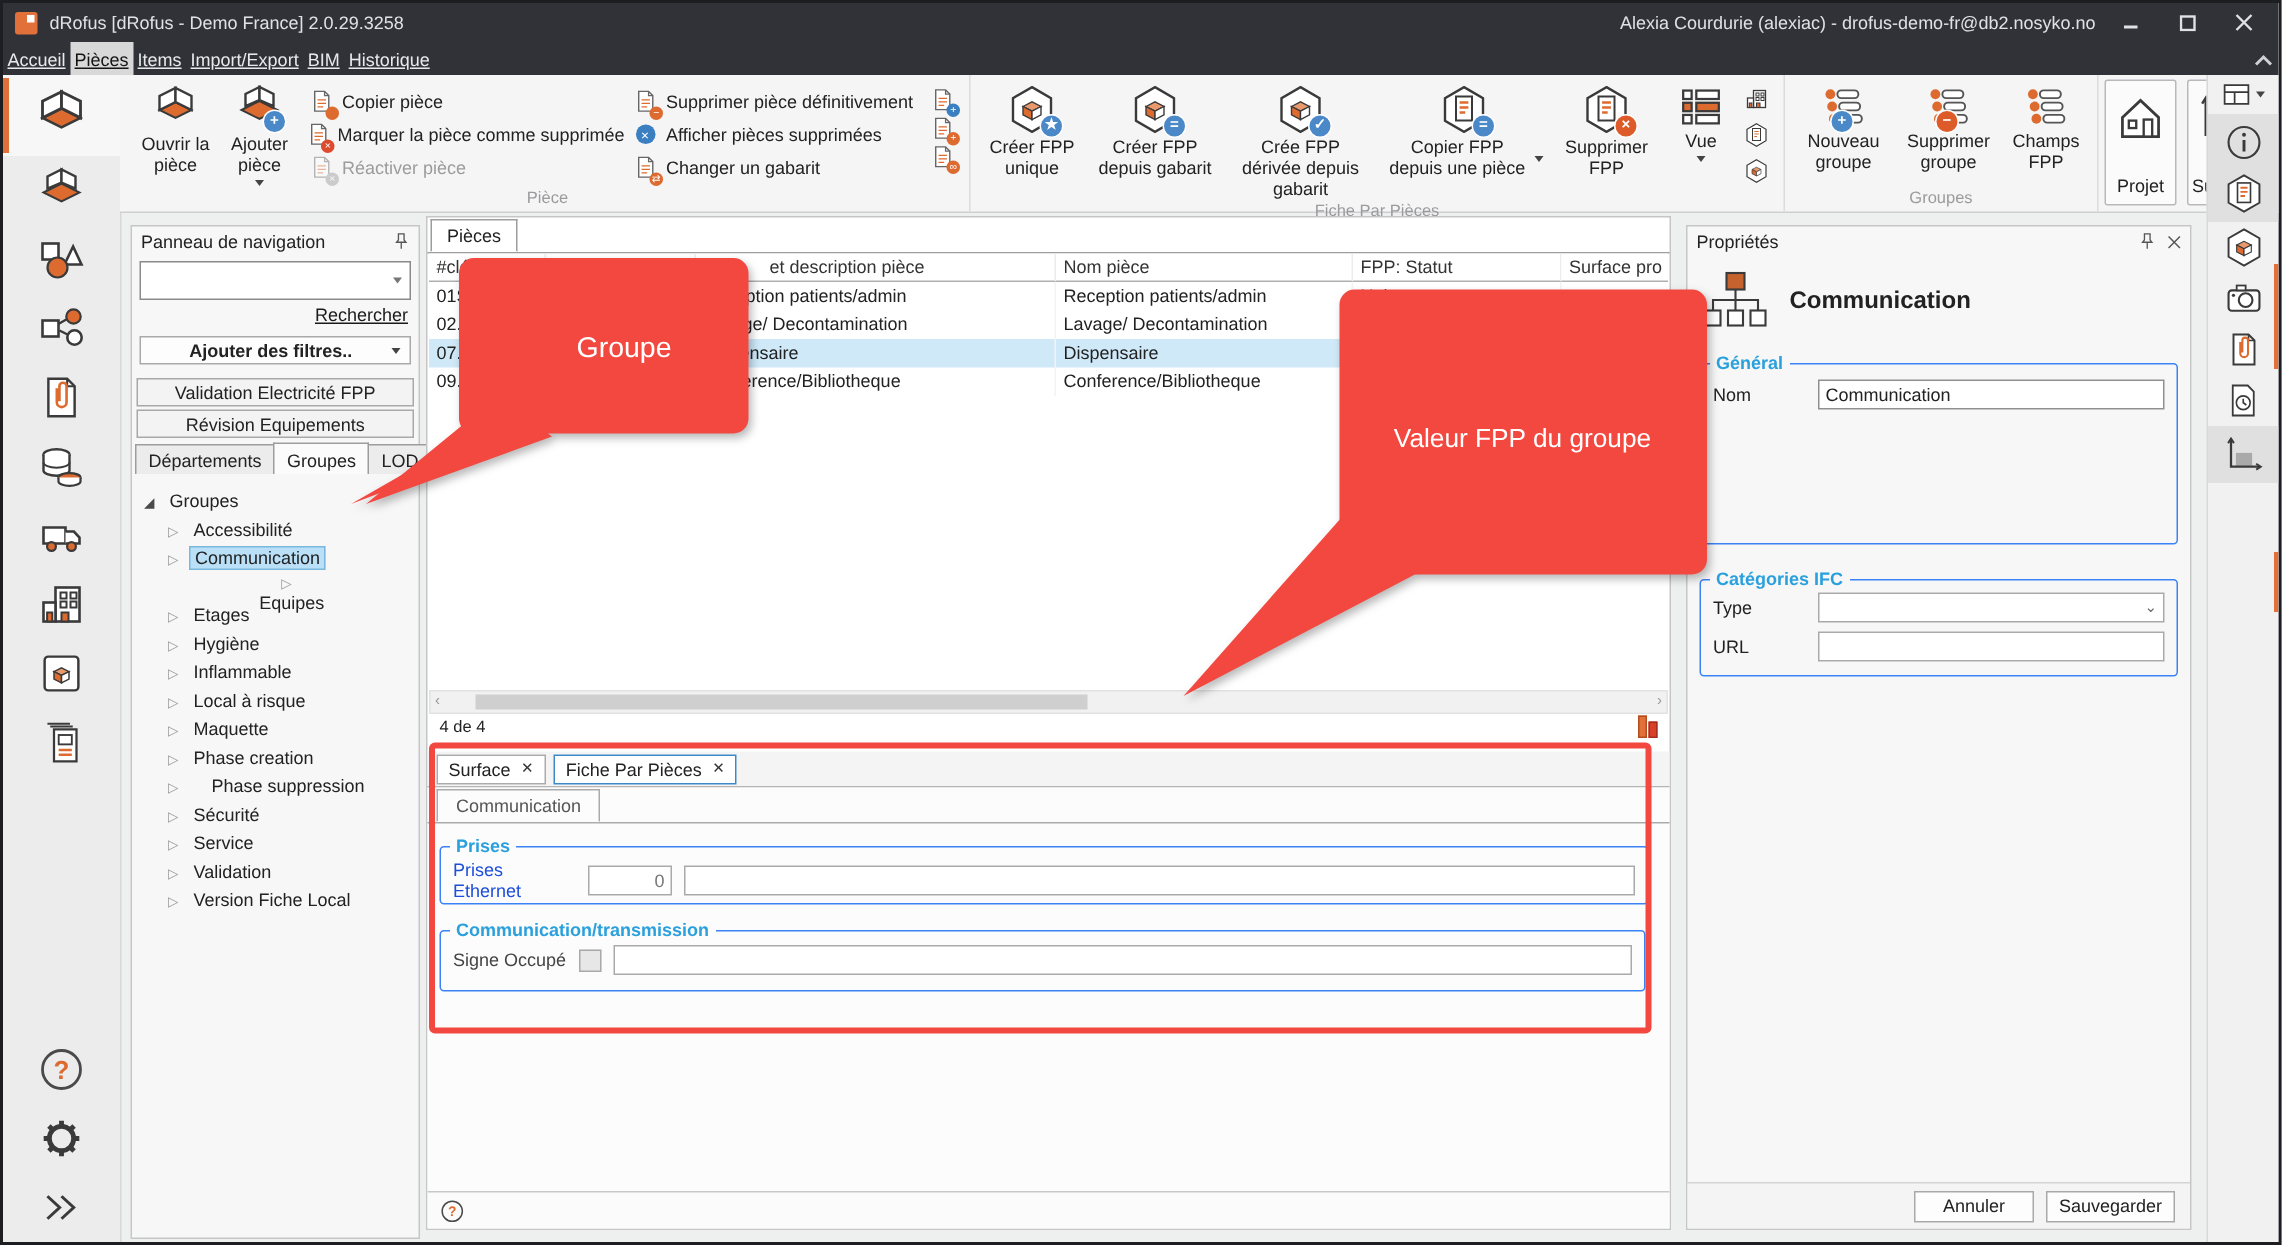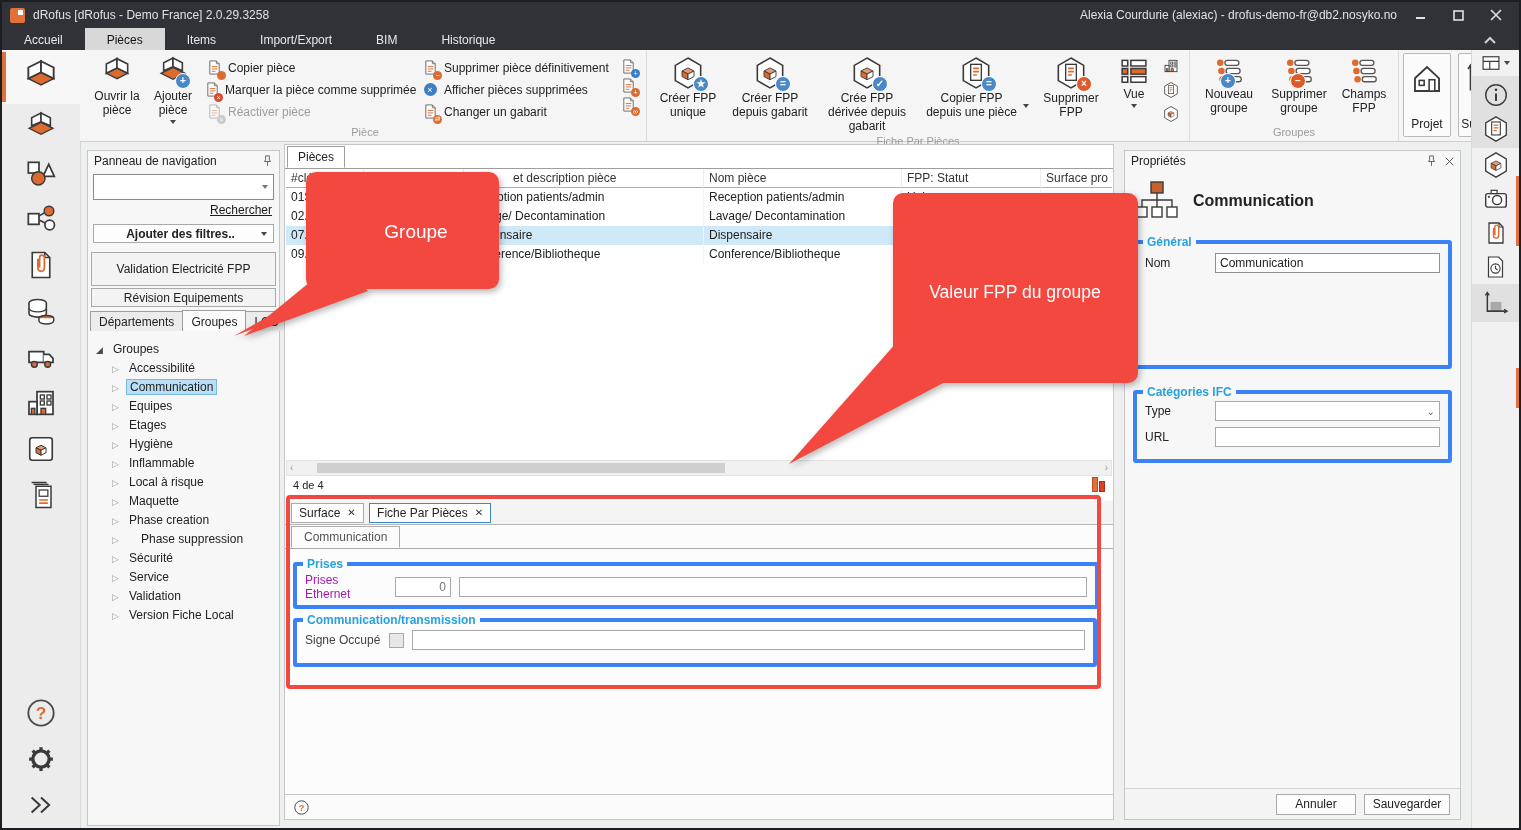--- a/index.html
+++ b/index.html
@@ -7,21 +7,21 @@
   .window{position:relative;width:1521px;height:830px;margin:0 auto;background:#eef0f0;
           border:2px solid #1d1e22;box-sizing:border-box;overflow:hidden;}
   
   .titlebar{position:absolute;left:0;top:0;right:0;height:26px;background:#303237;display:flex;
             align-items:center;padding:0 8px;gap:8px;color:#dfe1e4;}
   .titlebar .title{flex:0 0 auto;}
   .titlebar .spacer{flex:1;}
   .winbtn{width:30px;height:20px;display:flex;align-items:center;justify-content:center;cursor:default;}
   .menubar{position:absolute;left:0;top:26px;right:0;height:22px;background:#303237;display:flex;
            align-items:stretch;color:#e8e9eb;}
-  .mtab{padding:4px 22px 3px;display:flex;align-items:center;}
+  .mtab{padding:4px 3px 3px;display:flex;align-items:center;text-decoration:underline;}
   .mtab.active{background:#d8d8d8;color:#141414;}
   .menubar .mspacer{flex:1;}
   
   .ribbon{position:absolute;left:78px;top:48px;right:0;height:92px;background:#f5f5f6;
           border-bottom:1px solid #cfcfd1;display:flex;box-sizing:border-box;}
   .rgroup{display:flex;flex-direction:column;border-right:1px solid #dcdcde;padding:2px 5px 0;}
   .rcontent{flex:1;display:flex;align-items:flex-start;}
   .rcaption{text-align:center;color:#9b9b9d;font-size:11px;padding:2px 0 3px;}
   .bigbtn{width:56px;display:flex;flex-direction:column;align-items:center;gap:2px;padding-top:4px;
           text-align:center;line-height:1.15;}
@@ -51,21 +51,21 @@
   .sbslot.sel::before{content:"";position:absolute;left:0;top:2px;bottom:2px;width:4px;background:#e2703a;}
   .sbspacer{flex:1;}
   
   .panel{position:absolute;background:#f7f7f7;border:1px solid #c6c6c8;box-sizing:border-box;}
   .phead{height:20px;display:flex;align-items:center;padding:0 4px 0 6px;gap:4px;}
   .phead .t{flex:1;}
   .inp{border:1px solid #a9a9a9;background:#fff;height:20px;box-sizing:border-box;font:inherit;
        font-size:12px;padding:0 4px;color:#222;}
   .btn{border:1px solid #a9a9a9;background:#f3f3f3;display:flex;align-items:center;justify-content:center;
        box-sizing:border-box;color:#222;}
-  fieldset{border:4px solid #3b82f6;border-radius:3px;margin:0;padding:0;}
+  fieldset{border:1px solid #3b82f6;border-radius:3px;margin:0;padding:0;}
   legend{color:#2aa0dc;font-weight:bold;padding:0 4px;margin-left:6px;font-size:12px;}
   
   .ntabs{display:flex;align-items:flex-end;height:21px;}
   .ntab{padding:3px 8px 2px;border:1px solid #9d9d9d;border-bottom:none;background:#ececec;
         margin-right:-1px;color:#222;}
   .ntab.active{background:#fbfbfb;position:relative;top:0;padding-top:4px;}
   
   .trow{height:19px;display:flex;align-items:center;}
   .arrow-c::before{content:"▷";color:#9b9b9b;font-size:9px;}
   .arrow-e::before{content:"◢";color:#4a4a4a;font-size:9px;}
@@ -607,41 +607,41 @@
           <use href="#s-x"></use>
         </svg>
     </div>
     <div style="text-align:right;padding:3px 7px 0;">
       <span style="text-decoration:underline;color:#1a1a1a;">Rechercher</span>
     </div>
     <div class="btn" style="margin:7px 5px 0;height:19px;background:#fdfdfd;justify-content:space-between;padding:0 6px;">
       <span style="flex:1;text-align:center;font-weight:bold;">Ajouter des filtres..</span>
       <span class="caret"></span>
     </div>
-    <div class="btn" style="margin:9px 3px 0;height:34px;">Validation Electricité FPP</div>
+    <div class="btn" style="margin:9px 3px 0;height:19px;">Validation Electricité FPP</div>
     <div class="btn" style="margin:2px 3px 0;height:19px;">Révision Equipements</div>
     <div class="ntabs" style="margin-top:3px;padding-left:2px;">
       <span class="ntab">Départements</span>
       <span class="ntab active">Groupes</span>
       <span class="ntab">LOD</span>
     </div>
     <div style="padding:8px 2px 0 8px;">
       <div class="trow">
           <span class="arrow-e" style="width:14px;"></span>
           <span class="tlabel">Groupes</span>
         </div>
       <div class="trow" style="padding-left:16px;">
           <span class="arrow-c" style="width:14px;"></span>
           <span class="tlabel">Accessibilité</span>
         </div>
       <div class="trow" style="padding-left:16px;">
           <span class="arrow-c" style="width:14px;"></span>
           <span class="tlabel sel">Communication</span>
         </div>
-      <div class="trow" style="padding-left:16px;">
+      <div class="trow" style="padding-left:16px;flex-direction:column;">
           <span class="arrow-c" style="width:14px;"></span>
           <span class="tlabel">Equipes</span>
         </div>
       <div class="trow" style="padding-left:16px;">
           <span class="arrow-c" style="width:14px;"></span>
           <span class="tlabel">Etages</span>
         </div>
       <div class="trow" style="padding-left:16px;">
           <span class="arrow-c" style="width:14px;"></span>
           <span class="tlabel">Hygiène</span>
@@ -747,21 +747,21 @@
           <span>Fiche Par Pièces</span>
           <span class="xglyph">✕</span>
         </span>
     </div>
     <div style="position:absolute;left:0;top:380px;right:0;height:270px;background:#fcfcfc;">
       <span style="position:absolute;left:6px;top:1px;border:1px solid #ababab;border-bottom:1px solid #fcfcfc;background:#fcfcfc;padding:3px 12px;z-index:2;color:#555;">Communication</span>
       <div style="position:absolute;left:0;top:23px;right:0;border-top:1px solid #ababab;"></div>
       <fieldset style="position:absolute;left:8px;top:32px;right:14px;height:44px;">
         <legend>Prises</legend>
         <div style="display:flex;align-items:center;gap:8px;padding:2px 8px 0;">
-          <span style="color:#a21caf;width:82px;">Prises Ethernet</span>
+          <span style="color:#1d4ed8;width:82px;">Prises Ethernet</span>
           <input class="inp" style="width: 56px; text-align: right; color: rgb(119, 119, 119);" value="0">
           <input class="inp" style="flex: 1 1 0%;">
         </div>
       </fieldset>
       <fieldset style="position:absolute;left:8px;top:88px;right:16px;height:46px;">
         <legend>Communication/transmission</legend>
         <div style="display:flex;align-items:center;gap:8px;padding:3px 8px 0;">
           <span style="color:#444;width:76px;">Signe Occupé</span>
           <span class="chk"></span>
           <input class="inp" style="flex: 1 1 0%;">

